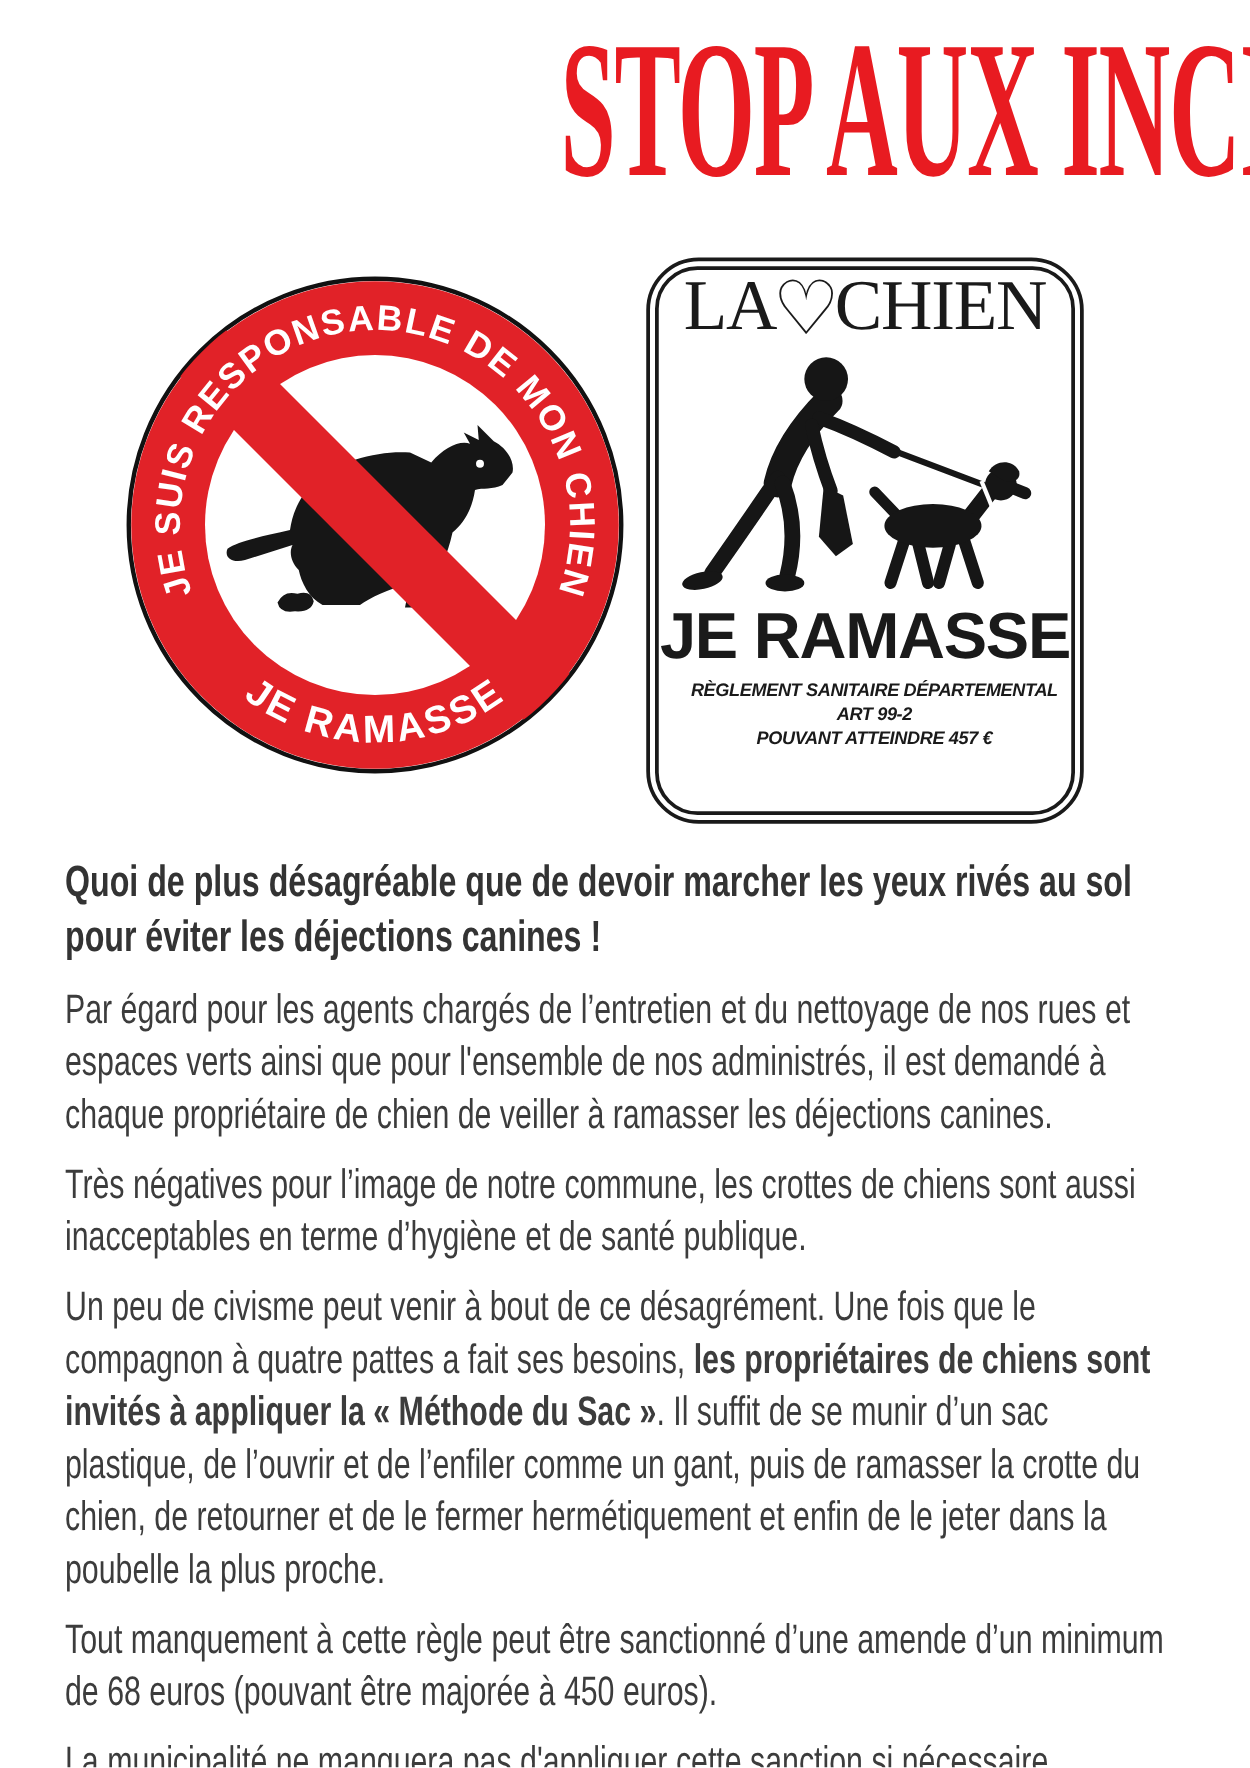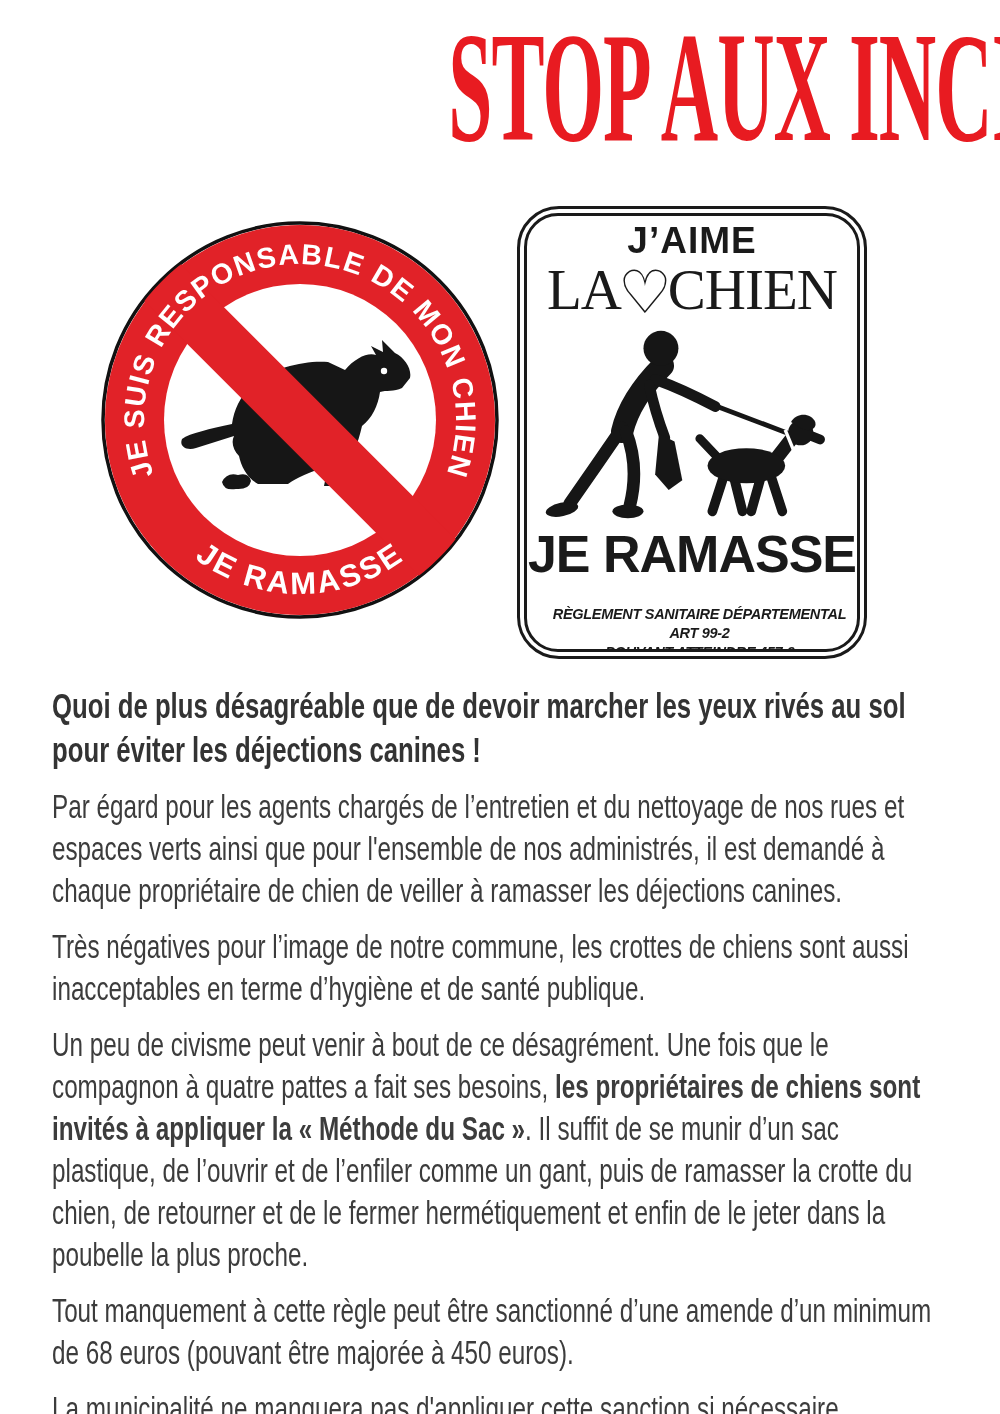--- a/index.html
+++ b/index.html
@@ -33,21 +33,21 @@
   }
   .city-heading{margin-top:5px;font-weight:bold;font-size:37px;line-height:40px;
     letter-spacing:1px;color:var(--ink);}
   .city-name{font-family:"Liberation Serif",serif;font-size:57px;line-height:58px;
     color:var(--ink);white-space:nowrap;letter-spacing:-1px;}
   .city-name .heart{font-family:"DejaVu Sans",sans-serif;font-size:60px;
     vertical-align:-4px;margin:0 -3px;font-weight:normal;}
   .pictogram{display:block;margin:2px auto 0 auto;}
   .city-slogan{font-weight:bold;font-size:52px;line-height:54px;margin-top:2px;
     color:var(--ink);letter-spacing:-1px;white-space:nowrap;}
-  .fine-print{margin-top:24px;font-weight:bold;font-style:italic;font-size:14.5px;
+  .fine-print{margin-top:8px;font-weight:bold;font-style:italic;font-size:14.5px;
     line-height:19px;letter-spacing:-0.3px;color:var(--ink);padding-left:15px;}
   
   .body-text{
     position:absolute;left:52px;top:684px;width:1210px;
     transform:scaleX(0.735);transform-origin:left top;
     color:var(--body-text);font-size:33px;line-height:42px;
   }
   .body-text p{margin:0 0 14px 0;}
   .body-text p.lead{font-weight:bold;font-size:35px;line-height:44px;color:#333333;}
   .body-text span.b{font-weight:bold;}
@@ -101,21 +101,20 @@
         <textPath href="#arcTop" startOffset="50%">JE SUIS RESPONSABLE DE MON CHIEN</textPath>
       </text>
       <text class="arc-text arc-bottom" text-anchor="middle">
         <textPath href="#arcBottom" startOffset="50%">JE RAMASSE</textPath>
       </text>
     </svg>
   </div>
 
   <div class="sign-city">
     <div class="sign-city-inner">
-      <div class="city-heading">J’AIME</div>
       <div class="city-name"><span>LA</span><span class="heart">♡</span><span>CHIEN</span></div>
 
       <svg class="pictogram" width="330" height="202" viewBox="0 0 340 208">
         <g stroke="#161616" fill="none" stroke-linecap="round">
 
           <path d="M 196 86 L 270 114" stroke-width="5"></path>
 
           <path d="M 140 44 C 120 64 104 86 98 112" stroke-width="23"></path>
 
           <path d="M 132 58 Q 160 68 194 86" stroke-width="11"></path>

